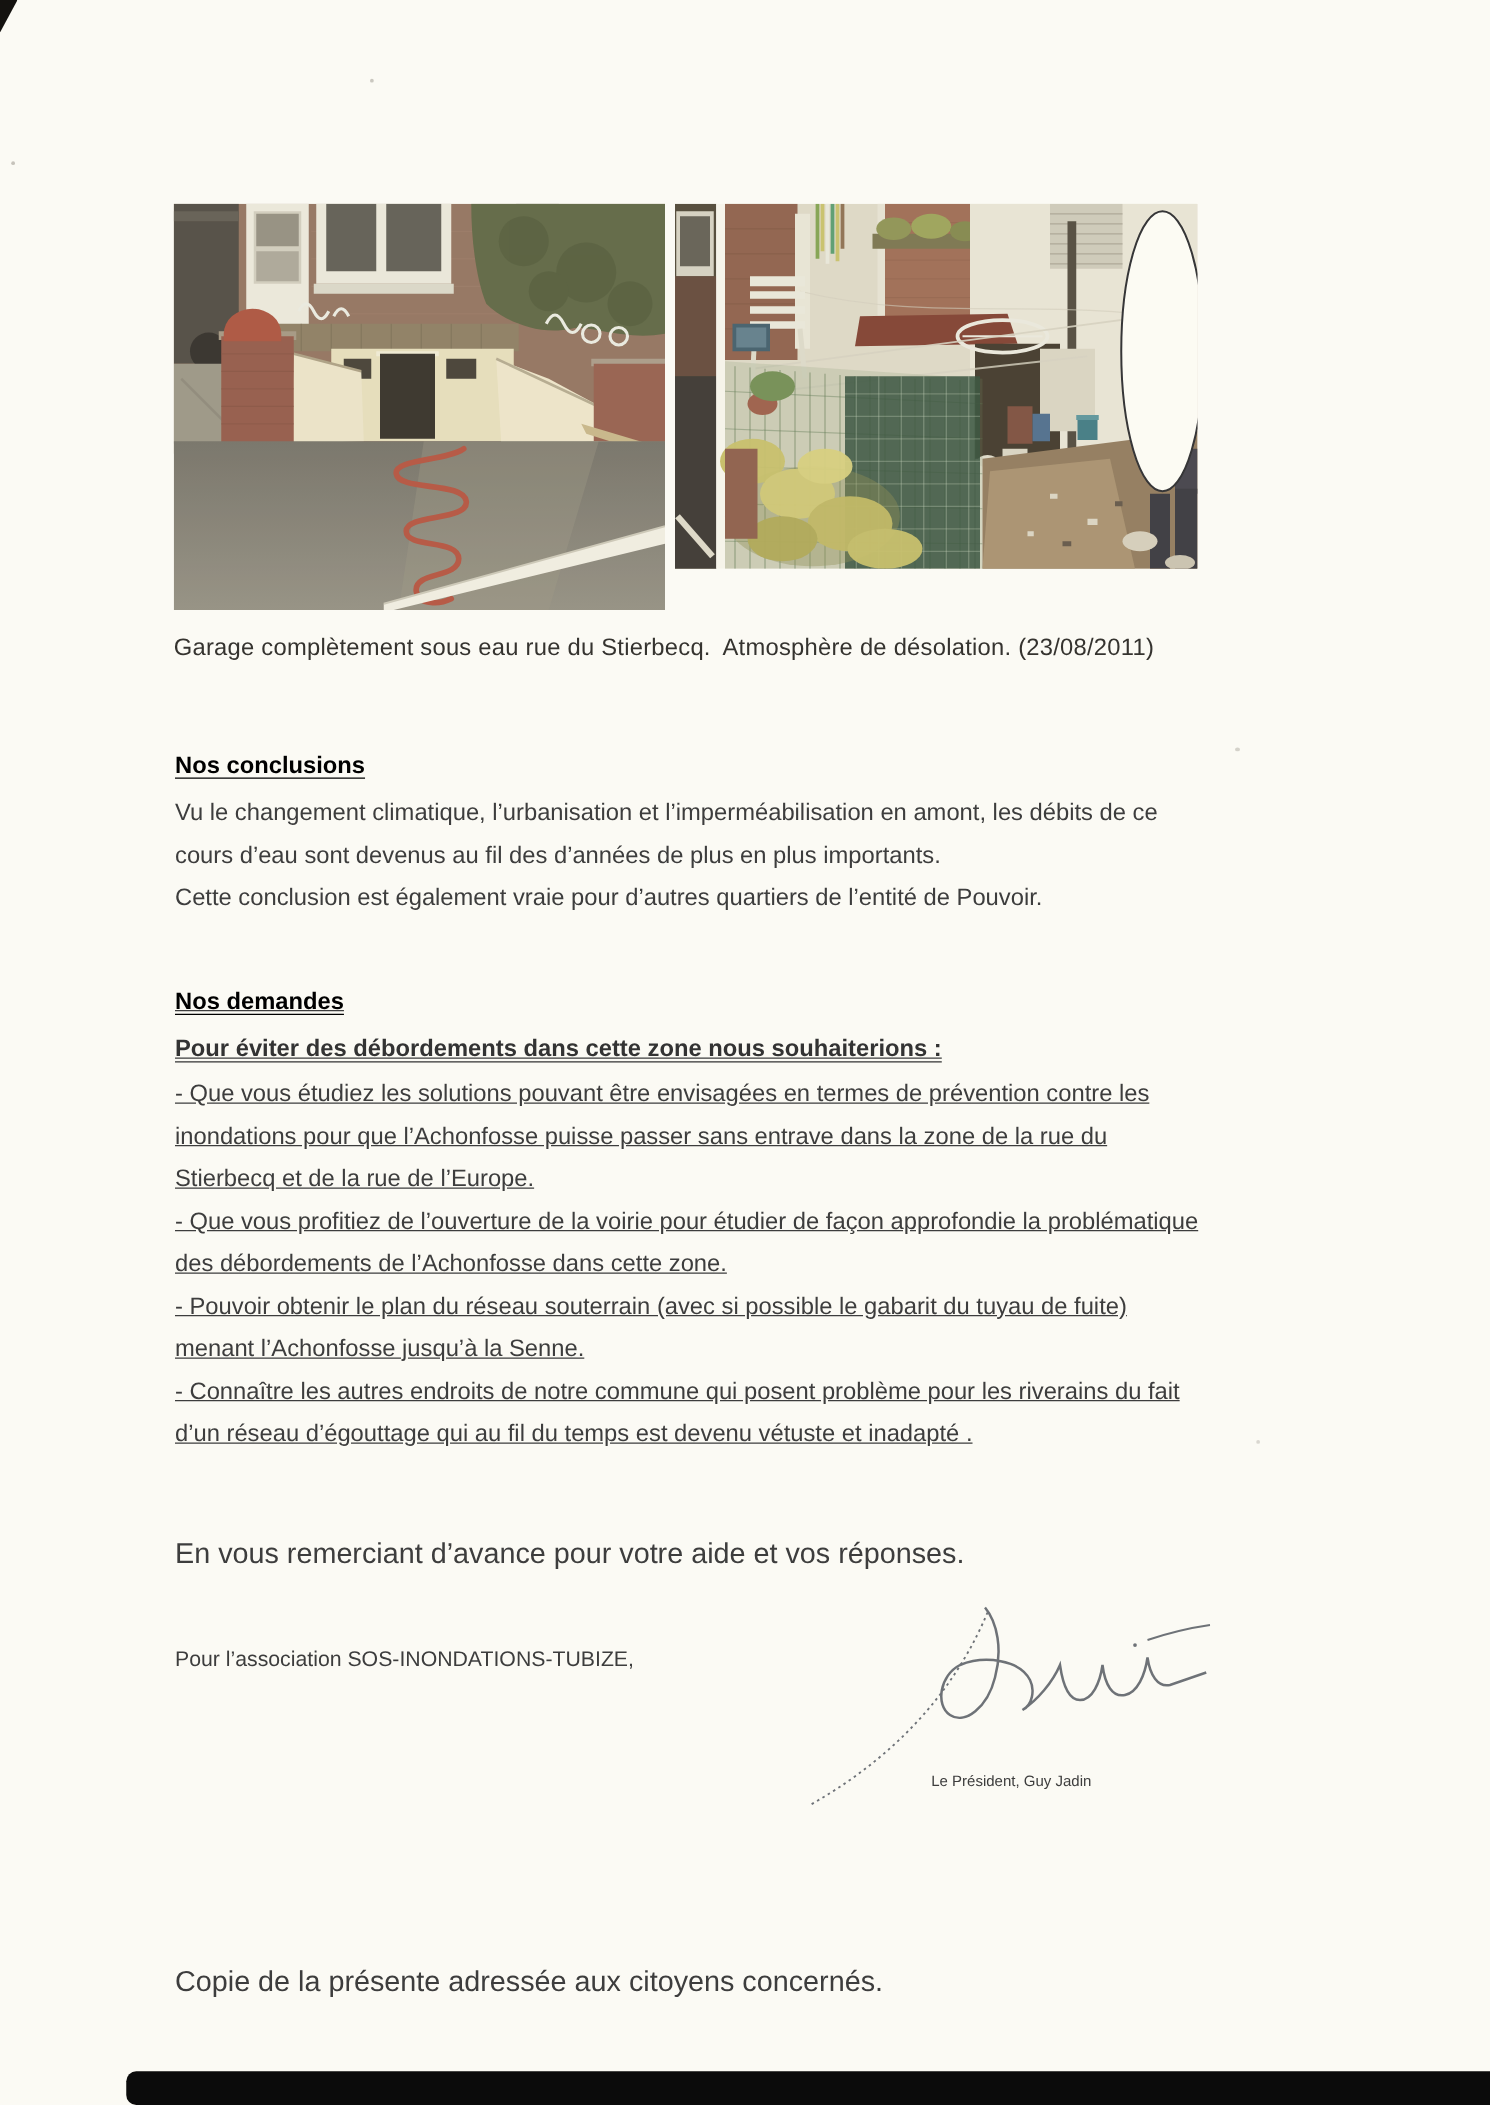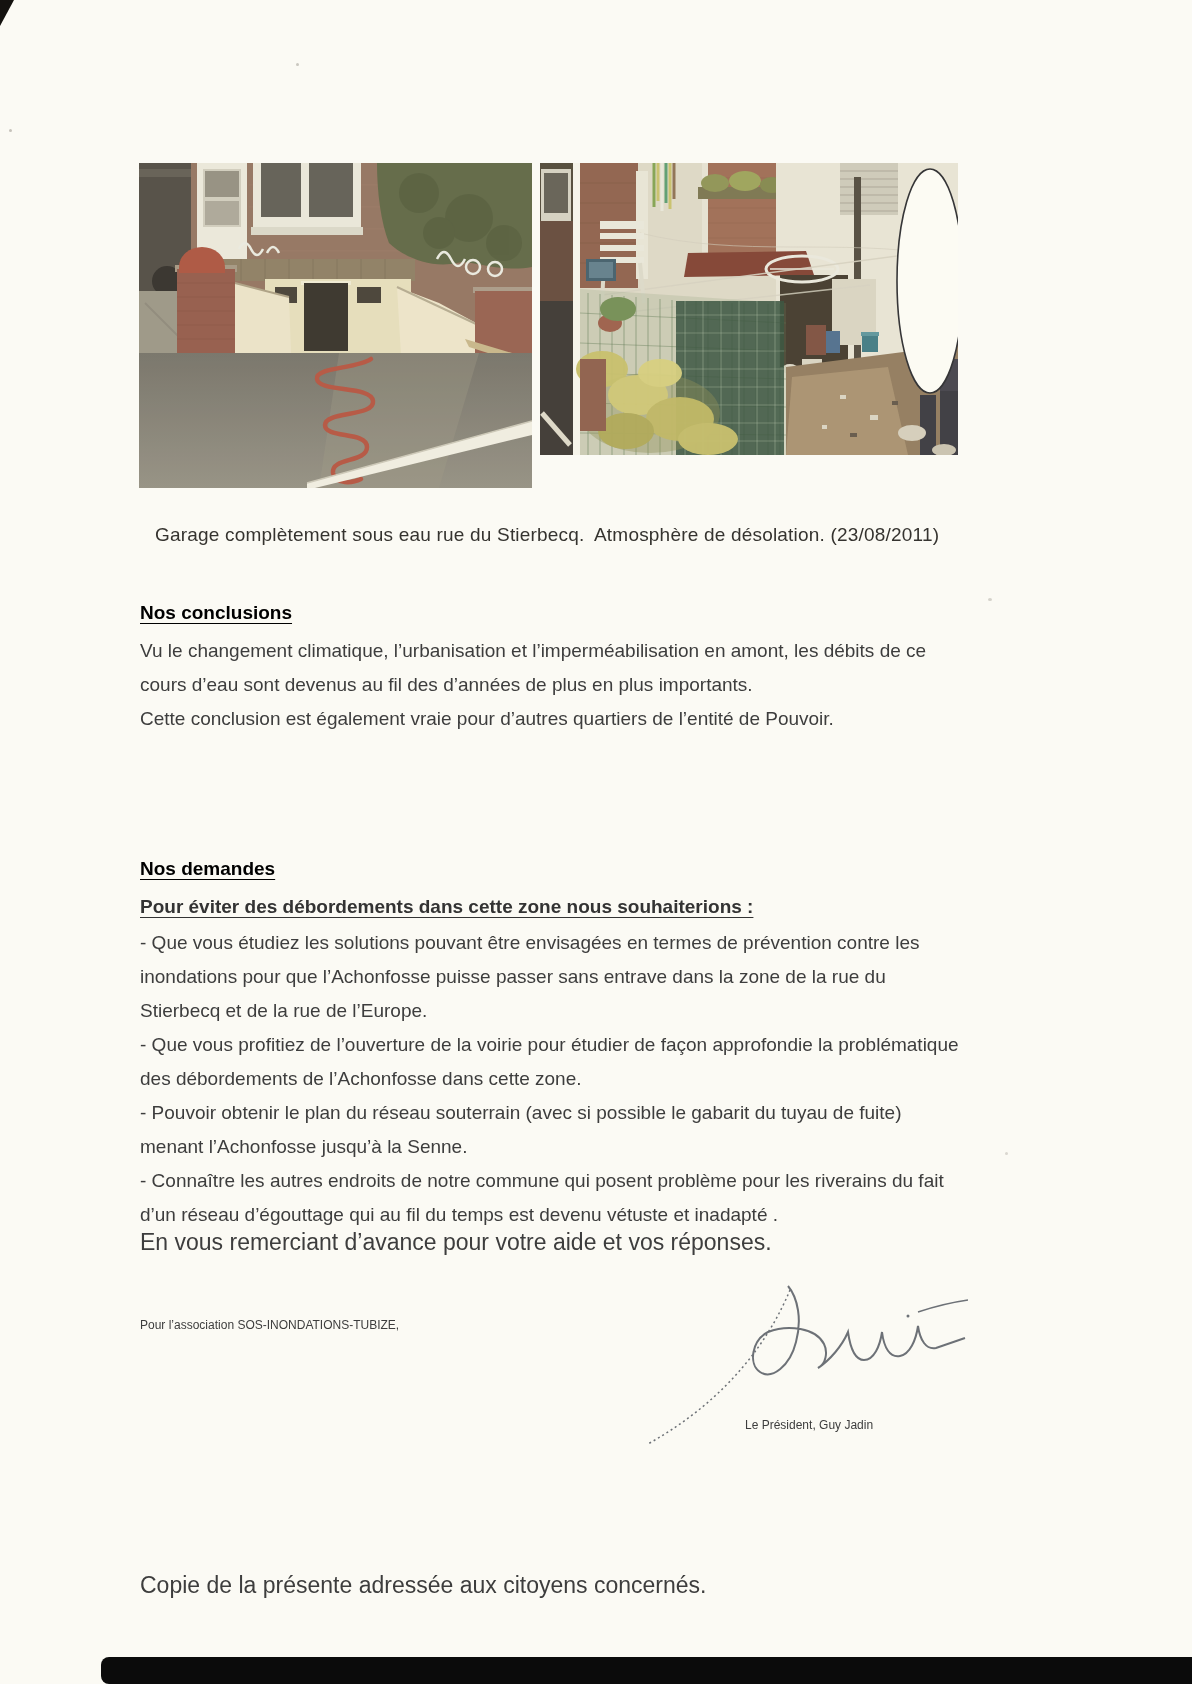--- a/index.html
+++ b/index.html
@@ -16,46 +16,46 @@
     position:absolute;left:0;top:0;width:14px;height:26px;
     background:#14120f;
     clip-path:polygon(0 0,100% 0,0 100%);
   }
   .speck{position:absolute;border-radius:50%;background:#9a968c;}
   figure{margin:0;padding:0;position:absolute;}
   #photo1{left:139px;top:163px;width:393px;height:325px;}
   #photo2{left:540px;top:163px;width:418px;height:292px;}
   figure svg{display:block;}
   .caption{
-    position:absolute;top:508px;margin:16px;
+    position:absolute;top:508px;margin:0;
     font-size:19px;color:#35332f;letter-spacing:.2px;
   }
   #caption1{left:139px;}
   #caption2{left:578px;}
   .textcol{position:absolute;left:140px;width:820px;font-size:19px;line-height:34px;}
   .textcol p,.textcol h2,.textcol h3{margin:0;font-size:19px;line-height:34px;font-weight:normal;}
   #block-conclusions{top:596px;}
-  #block-demandes{top:852px;}
+  #block-demandes{top:785px;text-decoration:underline;}
   .heading{
     font-weight:bold !important;
     text-decoration:underline;
     text-underline-offset:4px;
     margin-bottom:4px !important;
     color:#000000;
   }
   .subheading{
     font-weight:bold !important;
     text-decoration:underline;
     text-underline-offset:4px;
     color:#333;
     margin-top:2px !important;
   }
   .bullets{margin-top:2px;}
   #thanks{position:absolute;left:140px;top:1229px;margin:0;font-size:23px;}
-  #association{position:absolute;left:140px;top:1318px;margin:0;font-size:12px;}
+  #association{position:absolute;left:140px;top:1318px;margin:0;font-size:17px;}
   #president{position:absolute;left:745px;top:1418px;margin:0;font-size:12px;}
   #copy-note{position:absolute;left:140px;top:1572px;margin:0;font-size:23px;}
   #signature{position:absolute;left:620px;top:1268px;width:350px;height:190px;}
   .redaction-bar{
     position:absolute;left:101px;top:1657px;right:0;height:27px;
     background:#0b0b0b;border-radius:8px 0 0 8px;
   }
 </style>
 </head>
 <body>

